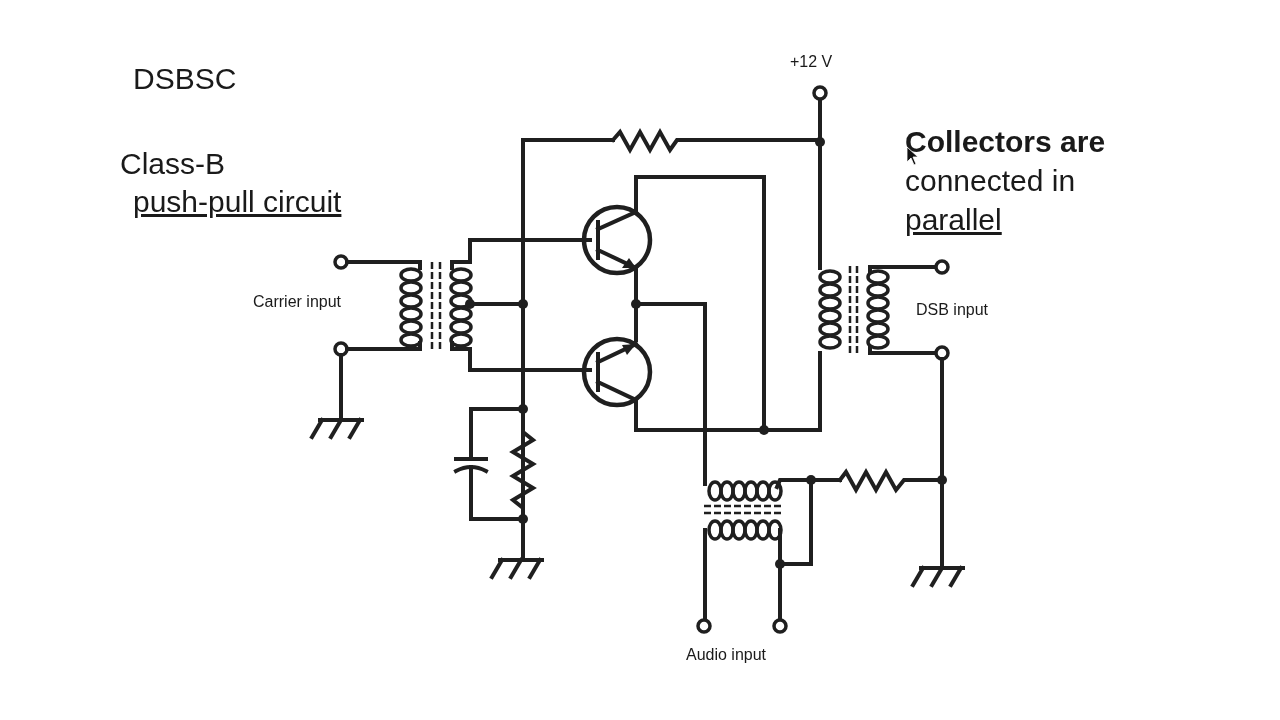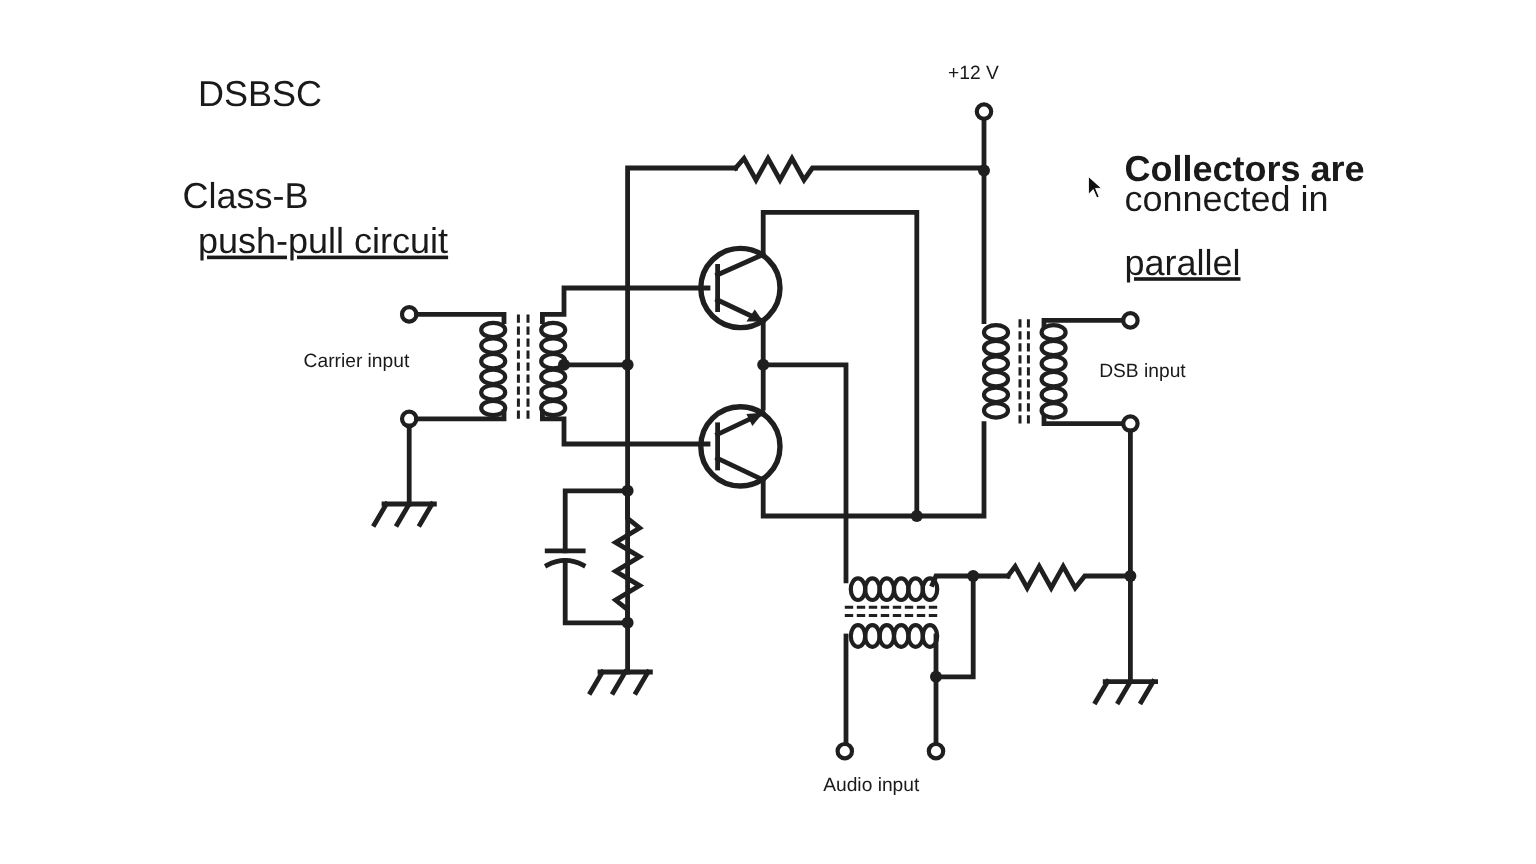--- a/index.html
+++ b/index.html
@@ -1,24 +1,24 @@
 <!DOCTYPE html>
 <html><head>
   <meta charset="utf-8">
   <style>
     html, body { margin: 0; padding: 0; background: #ffffff; }
     body { width: 1280px; height: 720px; position: relative; overflow: hidden; font-family: "Liberation Sans", sans-serif; color: #1a1a1a; }
     .txt { position: absolute; white-space: nowrap; line-height: 1; }
-    .big { font-size: 30px; margin-left: 32px; }
+    .big { font-size: 30px; }
     .small { font-size: 16px; }
     #title { left: 133px; top: 64px; }
     #subtitle1 { left: 120px; top: 149px; }
     #subtitle2 { left: 133px; top: 187px; text-decoration: underline; }
     #note1 { left: 905px; top: 127px; font-weight: bold; }
-    #note2 { left: 905px; top: 152px; }
+    #note2 { left: 905px; top: 166px; }
     #note3 { left: 905px; top: 205px; text-decoration: underline; }
     #lbl-carrier { left: 253px; top: 294px; }
     #lbl-dsb { left: 916px; top: 302px; }
     #lbl-audio { left: 686px; top: 647px; }
     #lbl-vcc { left: 790px; top: 54px; }
     svg#circuit { position: absolute; left: 0; top: 0; }
     .w { stroke: #1f1f1f; stroke-width: 4; fill: none; stroke-linejoin: miter; stroke-linecap: square; }
     .coil { stroke: #1f1f1f; stroke-width: 3.5; fill: none; }
     .core { stroke: #1f1f1f; stroke-width: 2.5; stroke-dasharray: 7 3; }
     .dot { fill: #1f1f1f; }

